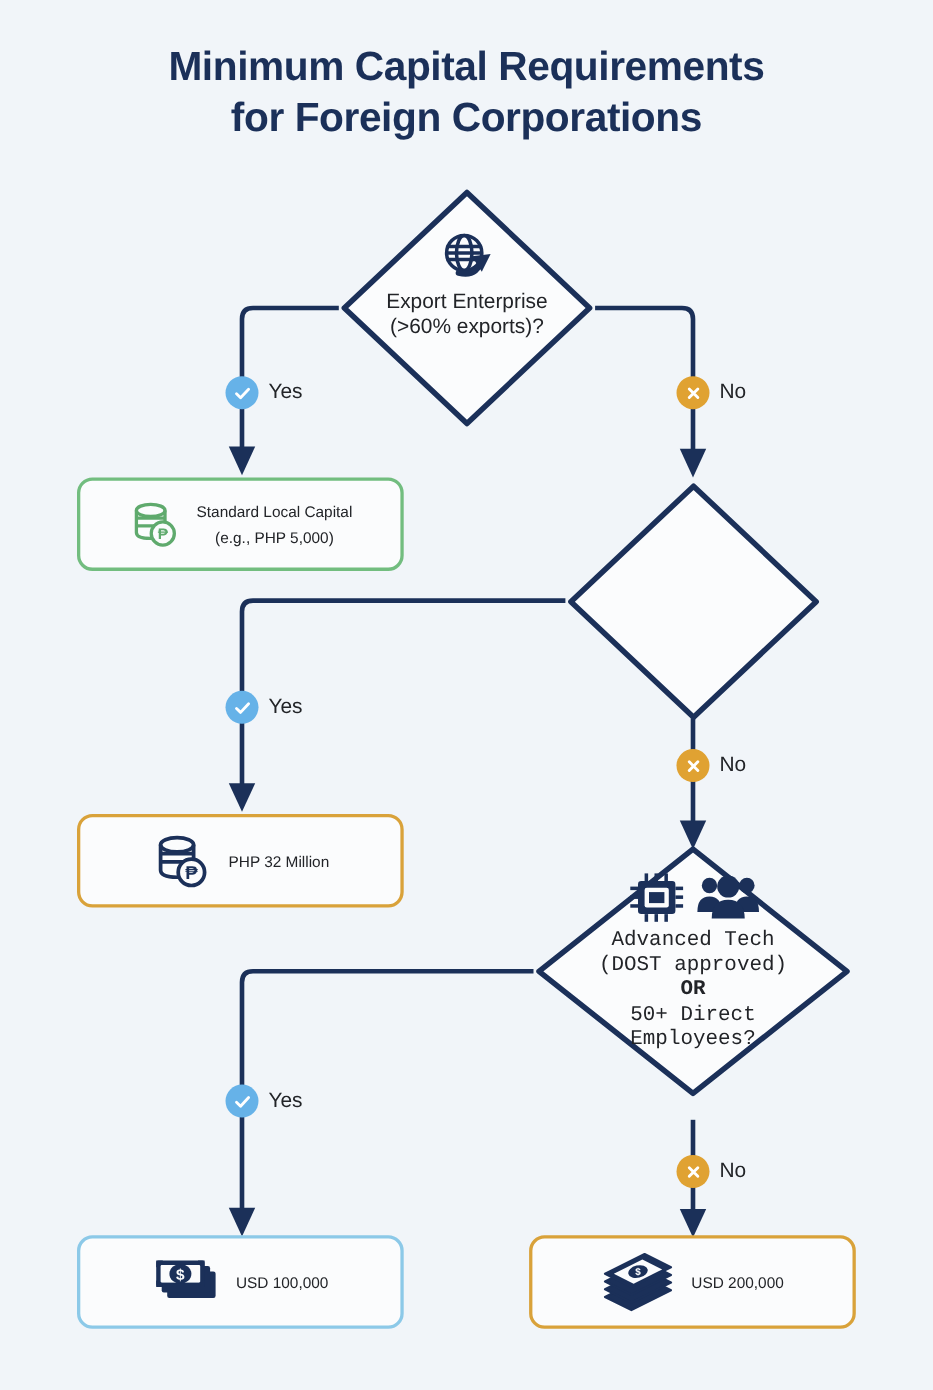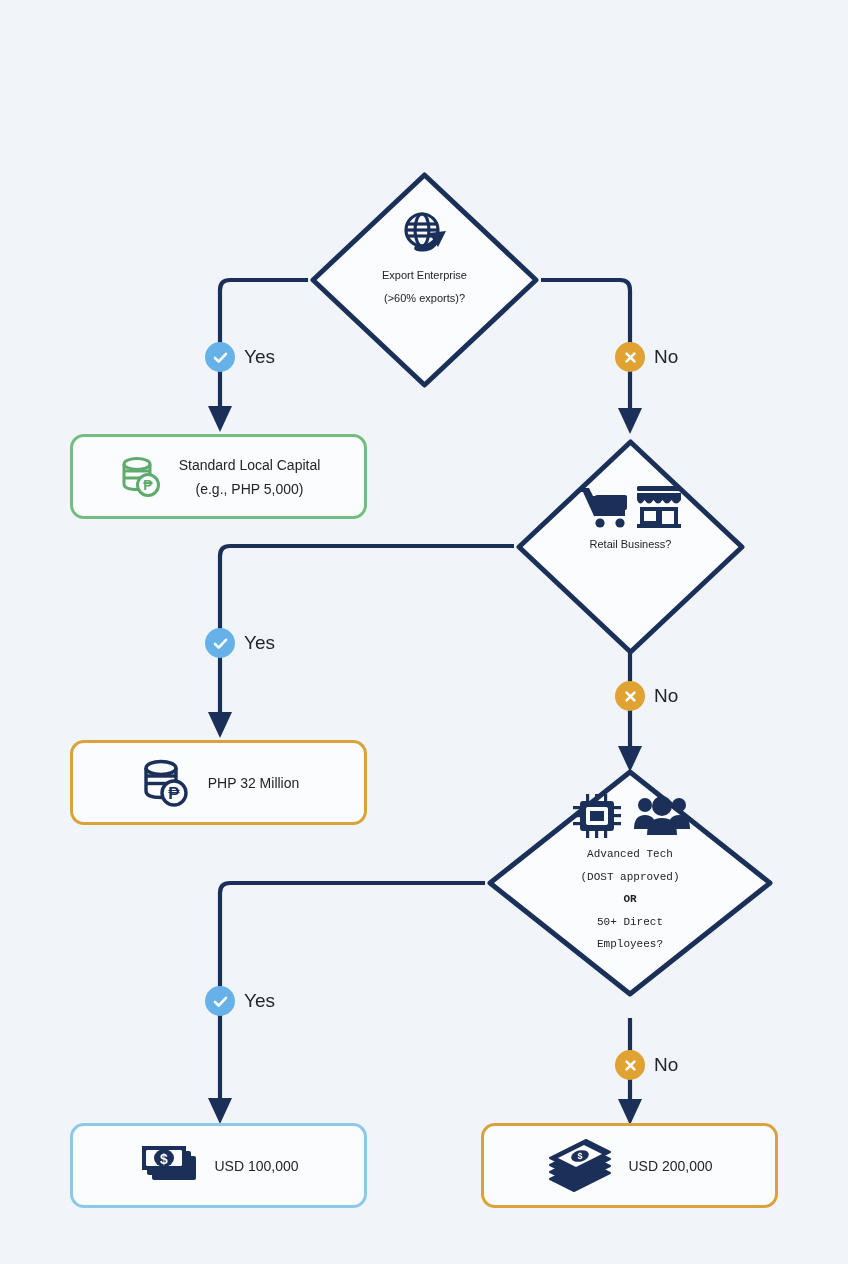--- a/index.html
+++ b/index.html
@@ -55,21 +55,21 @@
     left: 0; top: 0;
     width: 100%;
     height: 100%;
   }
   .diamond .inner {
     position: absolute;
     left: 0;
     width: 100%;
     text-align: center;
     color: #222428;
-    font-size: 11px;
+    font-size: 19px;
     line-height: 22.5px;
   }
   .diamond .icons {
     display: block;
     margin: 0 auto 4px auto;
     line-height: 0;
   }
   .diamond .icons svg { display: inline-block; vertical-align: middle; }
   .diamond .or {
     font-weight: bold;
@@ -123,20 +123,24 @@
     color: #222428;
     font-size: 19px;
     white-space: nowrap;
   }
 </style>
 </head>
 <body>
 
 <div id="canvas">
 
+  <div class="title">
+    <span class="line">Minimum Capital Requirements</span>
+    <span class="line">for Foreign Corporations</span>
+  </div>
 
   <svg id="wires" viewBox="0 0 848 1264">
     <g fill="none" stroke="#1b3059" stroke-width="4.2" stroke-linecap="butt" stroke-linejoin="round">
 
       <path d="M 308 280 L 230 280 Q 220 280 220 290 L 220 408"></path>
 
       <path d="M 541 280 L 620 280 Q 630 280 630 290 L 630 410"></path>
 
       <path d="M 514 546 L 230 546 Q 220 546 220 556 L 220 714"></path>
 
@@ -176,43 +180,20 @@
       </span>
       <span>Export Enterprise</span><br>
       <span>(&gt;60% exports)?</span>
     </div>
   </div>
 
   <div class="diamond" style="left:514px; top:437px; width:233px; height:220px;">
     <svg class="shape" viewBox="0 0 233 220" preserveAspectRatio="none">
       <polygon points="116.5,5 228,110 116.5,215 5,110" fill="#fbfcfd" stroke="#1b3059" stroke-width="5" stroke-linejoin="round"></polygon>
     </svg>
-    <div class="inner" style="top:46px;">
-      <span class="icons">
-        <svg width="108" height="46" viewBox="0 0 108 46">
-
-          <g fill="#1b3059">
-            <path d="M 2 5 L 12 5 L 16 13 L 50 13 L 50 19 L 20 19 L 22 27 L 48 27 L 48 33 L 17 33 L 6 9 L 2 9 Z"></path>
-            <rect x="18" y="12" width="32" height="15" rx="2"></rect>
-            <circle cx="23" cy="40" r="4.6"></circle>
-            <circle cx="43" cy="40" r="4.6"></circle>
-          </g>
-
-          <g fill="#1b3059">
-            <rect x="60" y="3" width="44" height="5" rx="1.6"></rect>
-            <path d="M 60 10 L 104 10 L 104 17 Q 99 24 94.5 17 Q 90 24 85.5 17 Q 81 24 76.5 17 Q 72 24 67.5 17 Q 63 24 60 17 Z"></path>
-            <rect x="63" y="24" width="38" height="19"></rect>
-            <rect x="67" y="28" width="12" height="10" fill="#fbfcfd"></rect>
-            <rect x="85" y="28" width="12" height="15" fill="#fbfcfd"></rect>
-            <rect x="60" y="41" width="44" height="4"></rect>
-          </g>
-        </svg>
-      </span>
-      <span>Retail Business?</span>
-    </div>
   </div>
 
   <div class="diamond" style="left:485px; top:767px; width:290px; height:232px;">
     <svg class="shape" viewBox="0 0 290 232" preserveAspectRatio="none">
       <polygon points="145,5 285,116 145,227 5,116" fill="#fbfcfd" stroke="#1b3059" stroke-width="5" stroke-linejoin="round"></polygon>
     </svg>
     <div class="inner" style="top:24px;font-family:Liberation Mono, monospace;">
       <span class="icons">
         <svg width="124" height="48" viewBox="0 0 124 48">
           <g fill="#1b3059">

